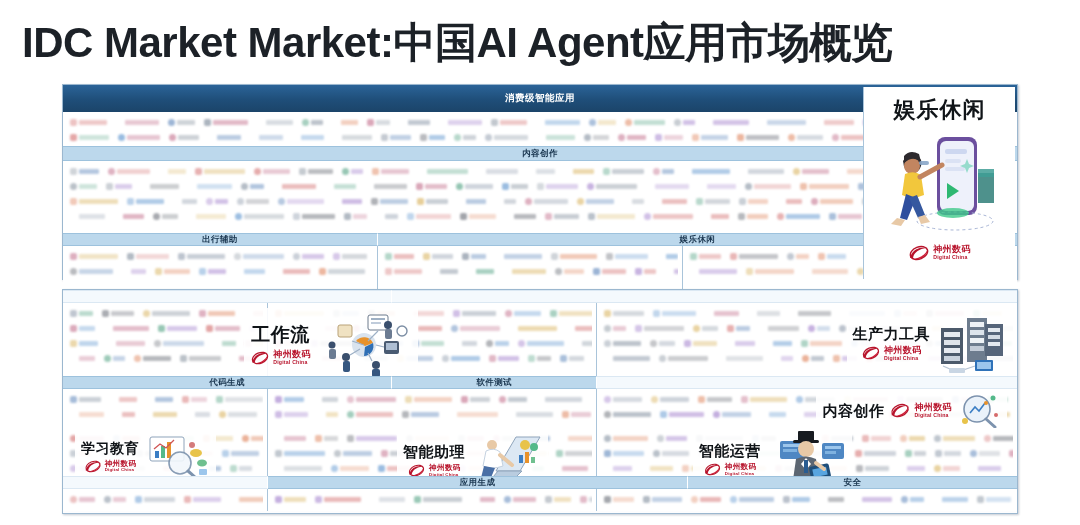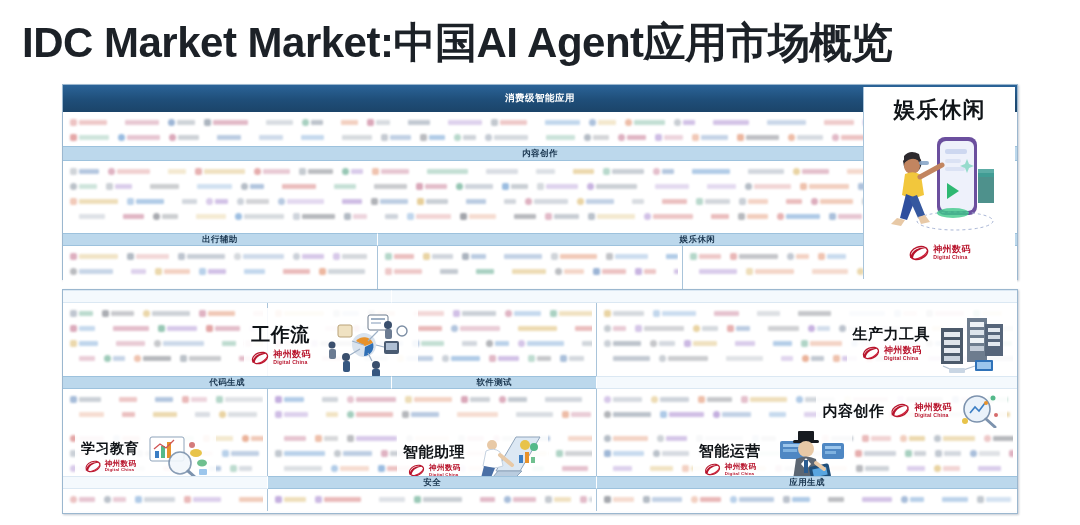--- a/index.html
+++ b/index.html
@@ -2133,22 +2133,22 @@
             <rect x="47" y="39" width="14" height="8" fill="#58a5e0" transform="rotate(-12 54 43)"></rect>
 
             <path d="M50 34 l8 6" stroke="#e8c9a6" stroke-width="4" stroke-linecap="round"></path>
           </svg>
         </div>
       </div>
     </div>
 
     <div class="cat-row">
       <div class="cat-cell blank" style="flex:0 0 21.5%;"></div>
+      <div class="cat-cell" style="flex:1 1 auto;">应用生成</div>
       <div class="cat-cell" style="flex:0 0 34.5%;">安全</div>
-      <div class="cat-cell" style="flex:1 1 auto;">应用生成</div>
     </div>
     <div class="logo-strip" style="height:22px;">
       <div class="logo-cols">
         <div class="logo-col" style="flex:0 0 21.5%;">
           <div class="logo-line">
               <span class="vlogo">
                 <span class="vmark circle" style="background: rgb(201, 79, 79); opacity: 0.63;"></span>
                 <span class="vtext" style="width: 16px; background: rgb(179, 74, 110); opacity: 0.57;"></span>
               </span>
               <span class="vlogo">

